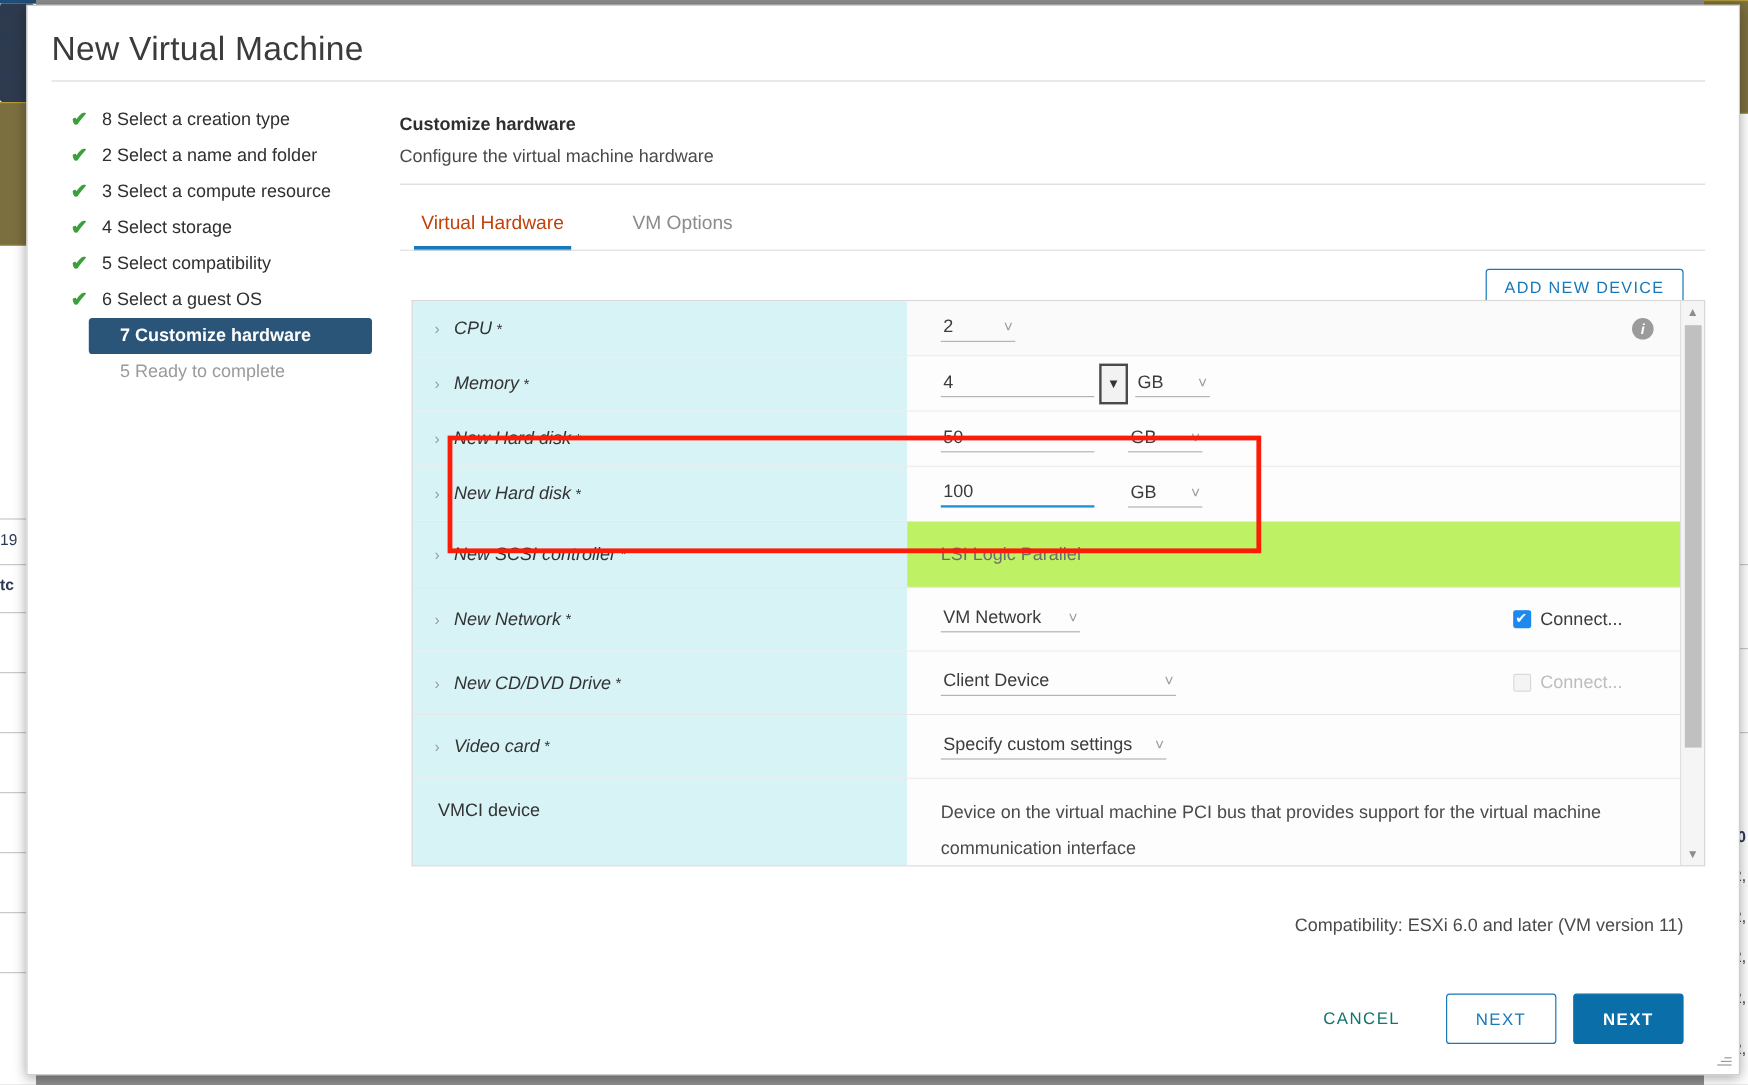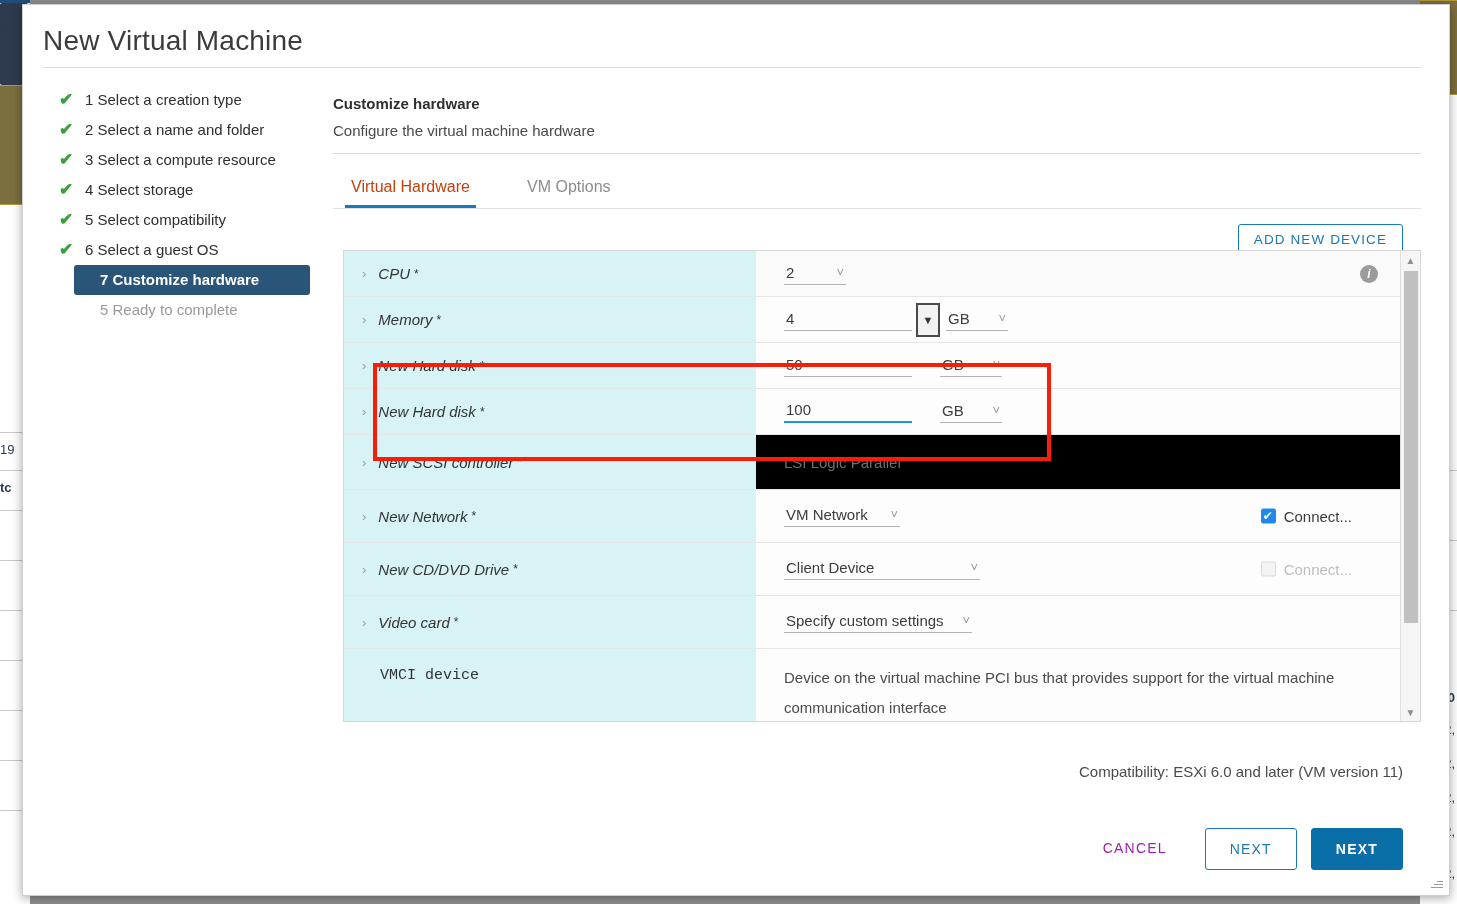--- a/index.html
+++ b/index.html
@@ -96,33 +96,33 @@
   #hw-rows { position: absolute; left: 0; top: 0; width: 1056px; }
 
   .hw-row { position: relative; display: flex; border-bottom: 1px solid #e6e6e6; min-height: 46px; }
   .hw-label {
     width: 412px; flex: 0 0 412px;
     background: #d7f3f5;
     display: flex; align-items: center;
     padding-left: 18px;
     font-size: 15px; font-style: italic; color: #333333;
   }
-  .hw-label.plain { font-style: normal; padding-left: 36px; font-family: Liberation Mono, monospace; }
+  .hw-label.plain { font-style: normal; padding-left: 21px; }
   .hw-label .caret {
     color: #9b9b9b; font-size: 13px; font-style: normal;
     margin-right: 12px; cursor: pointer;
   }
   .hw-label .req { font-style: normal; margin-left: 4px; font-size: 12px; }
   .hw-value {
     flex: 1; background: #fafafa;
     display: flex; align-items: center;
     padding-left: 28px; position: relative;
     font-size: 15px; color: #3c3c3c;
   }
-  .hw-value.gray { background: #000000; color: #6e6e6e; }
+  .hw-value.gray { background: #bef264; color: #6e6e6e; }
   .hw-value.white { background: #fdfdfd; }
 
   
   .ul-input {
     border: none; border-bottom: 1px solid #b3b3b3;
     background: transparent; font-family: inherit;
     font-size: 15px; color: #3c3c3c; padding: 1px 2px 3px 2px; outline: none;
   }
   .ul-input.focused { border-bottom: 2px solid #1e96d8; }
   .ul-select {
@@ -183,21 +183,21 @@
   #red-box {
     position: absolute; left: 350px; top: 358px;
     width: 678px; height: 98px;
     border: 4px solid #fb1d08; pointer-events: none; z-index: 5;
   }
 
   
   #compat { position: absolute; right: 46px; top: 758px; font-size: 15px; color: #4a4a4a; }
   #footer-btns { position: absolute; right: 46px; top: 823px; display: flex; align-items: center; gap: 14px; }
   .btn { height: 42px; line-height: 40px; padding: 0 24px; font-size: 14px; letter-spacing: 1.2px; border-radius: 3px; cursor: pointer; }
-  .btn.link { background: transparent; border: none; color: #a21caf; }
+  .btn.link { background: transparent; border: none; color: #0f766e; }
   .btn.outline { background: #ffffff; border: 1px solid #1779ba; color: #1779ba; }
   .btn.primary { background: #0a6ea8; border: 1px solid #0a6ea8; color: #ffffff; font-weight: bold; }
 
   #resize-grip { position: absolute; right: 6px; bottom: 5px; width: 14px; height: 14px; }
   #resize-grip span { position: absolute; right: 0; background: #9a9a9a; height: 1.5px; }
   #resize-grip span:nth-child(1){ bottom: 2px; width: 12px; }
   #resize-grip span:nth-child(2){ bottom: 5px; width: 9px; }
   #resize-grip span:nth-child(3){ bottom: 8px; width: 6px; }
 </style>
 </head>
@@ -241,21 +241,21 @@
 </div>
 
 <div id="modal">
 
   <div id="modal-title">New Virtual Machine</div>
   <div id="title-rule"></div>
 
   <div id="steps">
     <div class="step">
       <span class="check">✔</span>
-      <span>1 Select a creation type</span>
+      <span>8 Select a creation type</span>
     </div>
     <div class="step">
       <span class="check">✔</span>
       <span>2 Select a name and folder</span>
     </div>
     <div class="step">
       <span class="check">✔</span>
       <span>3 Select a compute resource</span>
     </div>
     <div class="step">

